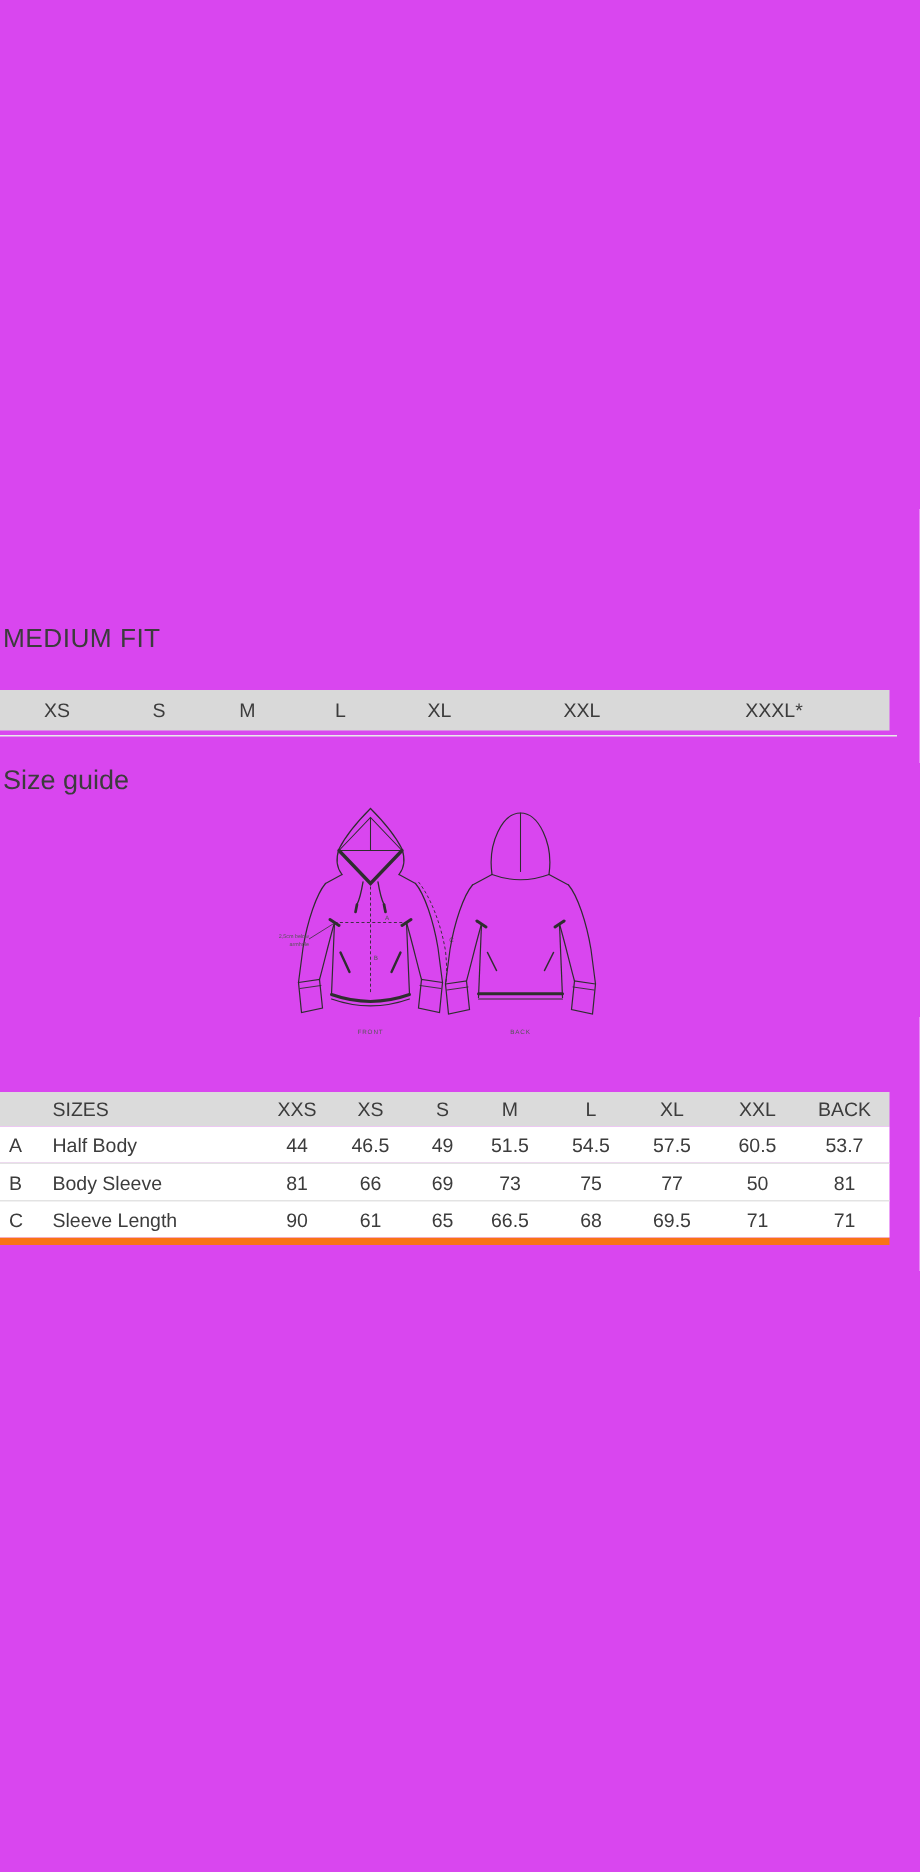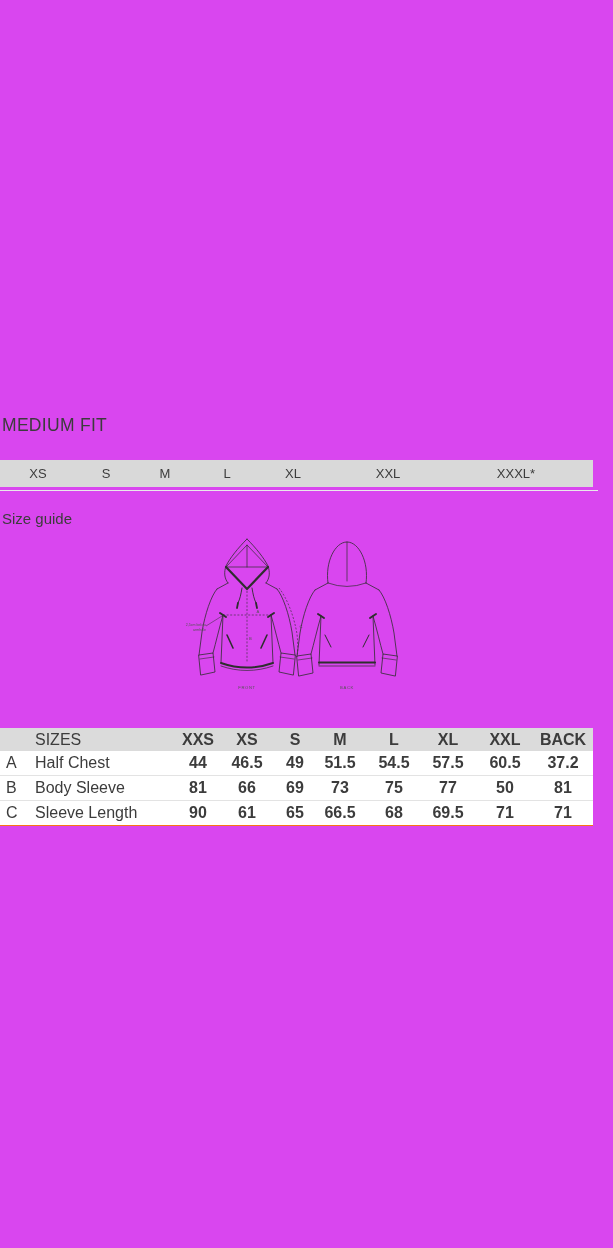--- a/index.html
+++ b/index.html
@@ -19,40 +19,40 @@
     position:absolute;top:0;height:27px;line-height:27px;
     transform:translateX(-50%);font-size:13px;color:#3c3c3c;
     cursor:pointer;white-space:nowrap;
   }
   .i0{left:38px}.i1{left:106px}.i2{left:165px}.i3{left:227px}
   .i4{left:293px}.i5{left:388px}.i6{left:516px}
   .bar-shadow{
     position:absolute;top:490px;left:0;width:598px;height:1px;background:#e9e9e9;
   }
   .size-guide-label{
-    position:absolute;top:510px;left:2px;font-size:15px;color:#3c3c3c;
+    position:absolute;top:510px;left:2px;font-size:18px;color:#3c3c3c;
   }
   .diagram{position:absolute;left:168px;top:536px;}
   .diagram path,.diagram polygon,.diagram line{stroke:#2e2e2e;fill:none;}
   .diagram text{font-family:"Liberation Sans",sans-serif;fill:#555;stroke:none;}
 
   .size-table{
     position:absolute;top:728px;left:0;width:593px;
-    border-bottom:1px solid #f97316;font-size:16px;
+    border-bottom:5px solid #f97316;font-size:13px;
   }
   .t-head{position:relative;height:23px;background:#dbdbdb;}
   .t-row{position:relative;height:24px;background:#ffffff;}
   .t-row.r1,.t-row.r2{border-top:1px solid #e3e3e3;}
   .cell{
     position:absolute;top:0;height:100%;display:flex;align-items:center;
     white-space:nowrap;color:#3c3c3c;
   }
   .key{left:6px;}
   .lbl{left:35px;}
-  .val{transform:translateX(-50%);font-weight:bold;}
+  .val{transform:translateX(-50%);}
   .c0{left:198px}.c1{left:247px}.c2{left:295px}.c3{left:340px}
   .c4{left:394px}.c5{left:448px}.c6{left:505px}.c7{left:563px}
 </style>
 </head>
 <body>
 
 <div class="page">
 
   <h1 class="fit-heading">MEDIUM FIT</h1>
 
@@ -166,29 +166,29 @@
       <span class="cell val c2">S</span>
       <span class="cell val c3">M</span>
       <span class="cell val c4">L</span>
       <span class="cell val c5">XL</span>
       <span class="cell val c6">XXL</span>
       <span class="cell val c7">BACK</span>
     </div>
 
     <div class="t-row r0">
       <span class="cell key">A</span>
-      <span class="cell lbl">Half Chest</span>
+      <span class="cell lbl">Half Body</span>
       <span class="cell val c0">44</span>
       <span class="cell val c1">46.5</span>
       <span class="cell val c2">49</span>
       <span class="cell val c3">51.5</span>
       <span class="cell val c4">54.5</span>
       <span class="cell val c5">57.5</span>
       <span class="cell val c6">60.5</span>
-      <span class="cell val c7">37.2</span>
+      <span class="cell val c7">53.7</span>
     </div>
 
     <div class="t-row r1">
       <span class="cell key">B</span>
       <span class="cell lbl">Body Sleeve</span>
       <span class="cell val c0">81</span>
       <span class="cell val c1">66</span>
       <span class="cell val c2">69</span>
       <span class="cell val c3">73</span>
       <span class="cell val c4">75</span>

